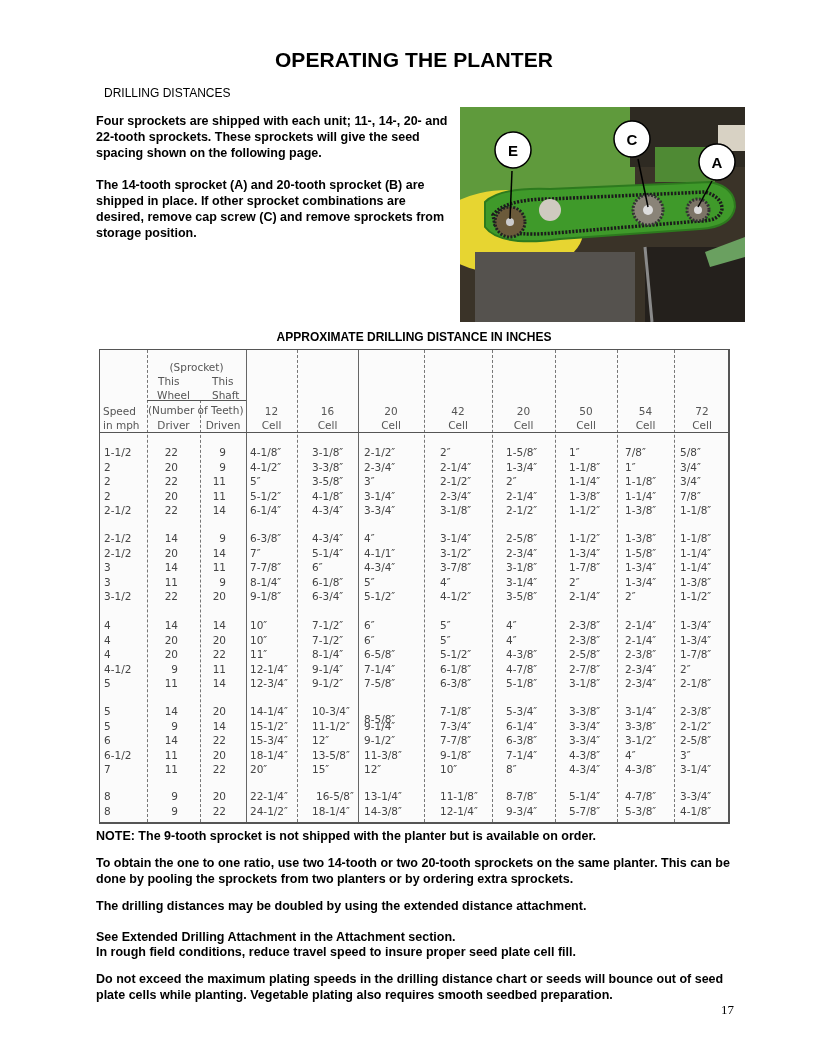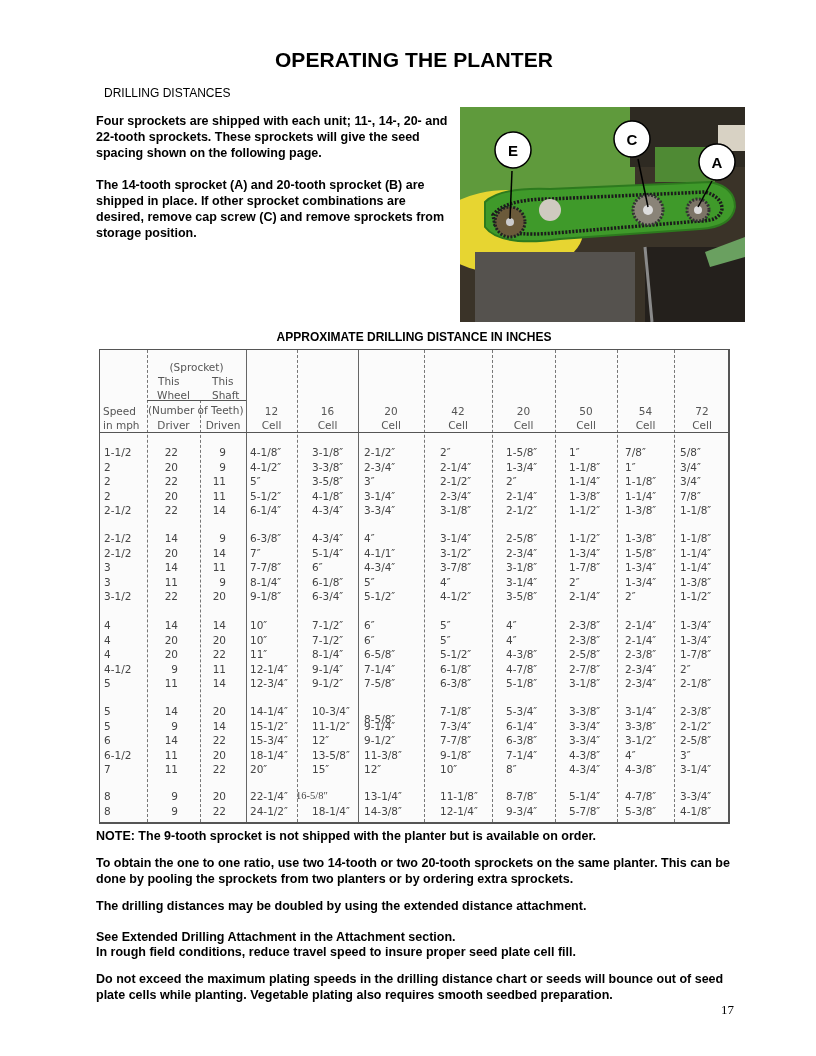--- a/index.html
+++ b/index.html
@@ -376,21 +376,21 @@
         <div class="cell" style="top: 412px; left: 406px;">8″</div>
         <div class="cell" style="top: 412px; left: 469px;">4-3/4″</div>
         <div class="cell" style="top: 412px; left: 525px;">4-3/8″</div>
         <div class="cell" style="top: 412px; left: 580px;">3-1/4″</div>
       </div>
       <div>
         <div class="cell" style="top: 439px; left: 4px;">8</div>
         <div class="cell r" style="top: 439px; left: 48px; width: 30px;">9</div>
         <div class="cell r" style="top: 439px; left: 96px; width: 30px;">20</div>
         <div class="cell" style="top: 439px; left: 150px;">22-1/4″</div>
-        <div class="cell" style="top: 439px; left: 196px; font-family: Liberation Serif, serif;">16-5/8″</div>
+        <div class="cell" style="top: 439px; left: 216px;">16-5/8″</div>
         <div class="cell" style="top: 439px; left: 264px;">13-1/4″</div>
         <div class="cell" style="top: 439px; left: 340px;">11-1/8″</div>
         <div class="cell" style="top: 439px; left: 406px;">8-7/8″</div>
         <div class="cell" style="top: 439px; left: 469px;">5-1/4″</div>
         <div class="cell" style="top: 439px; left: 525px;">4-7/8″</div>
         <div class="cell" style="top: 439px; left: 580px;">3-3/4″</div>
       </div>
       <div>
         <div class="cell" style="top: 453.5px; left: 4px;">8</div>
         <div class="cell r" style="top: 453.5px; left: 48px; width: 30px;">9</div>

